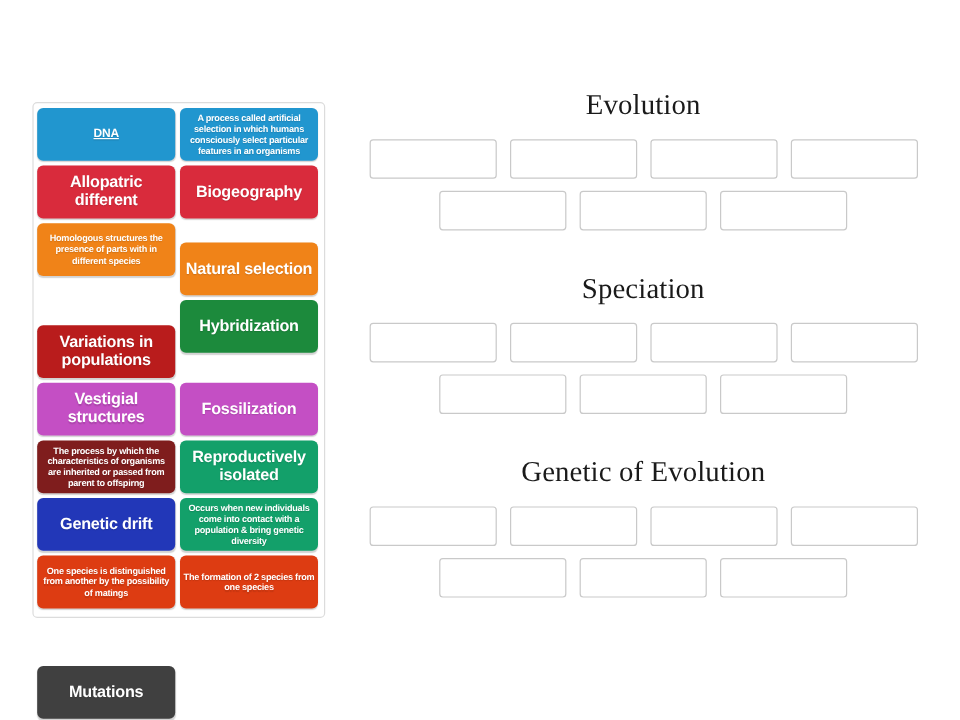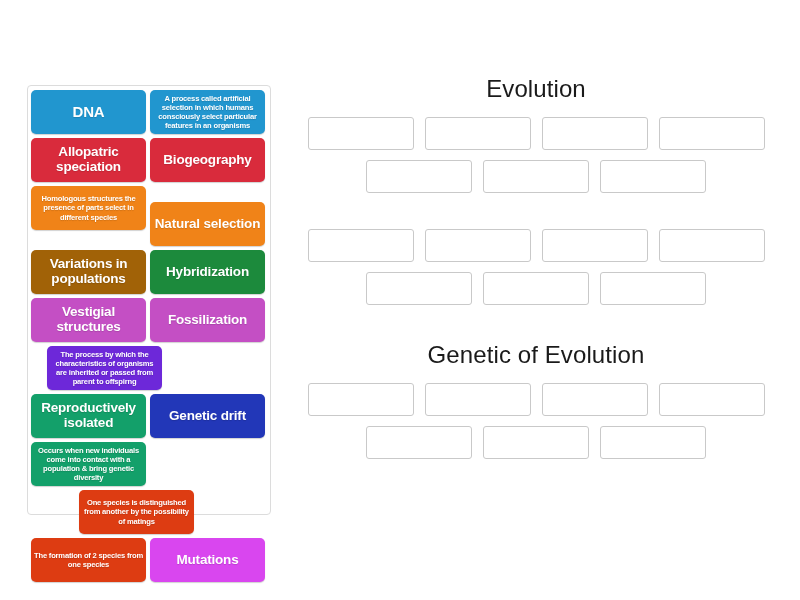--- a/index.html
+++ b/index.html
@@ -51,33 +51,34 @@
     cursor: pointer;
     box-shadow: 0 1px 1px rgba(0,0,0,0.18);
   }
   .tile .tile-text {
     display: block;
     line-height: 1.08;
     font-weight: bold;
     letter-spacing: -0.2px;
     text-shadow: 0 1px 1px rgba(0,0,0,0.14);
   }
-  .tile.size-lg .tile-text { font-size: 15px; }
+  .tile.size-lg .tile-text { font-size: 10px; text-decoration: underline; }
   .tile.size-md .tile-text { font-size: 13.5px; }
   .tile.size-sm .tile-text { font-size: 7.6px; line-height: 1.22; }
 
   
   #categories {
     position: absolute;
     left: 290px;
     top: 75px;
     width: 492px;
   }
   .category {
     margin-bottom: 36px;
+    font-family: Liberation Serif, serif;
   }
   .category-title {
     text-align: center;
     font-size: 24px;
     color: #1a1a1a;
     font-weight: normal;
     margin: 0 0 14px 0;
     letter-spacing: 0.1px;
   }
   .slot-row {
@@ -100,62 +101,62 @@
 
 <div id="tile-tray">
   <div id="tile-grid">
       <div class="tile size-lg" style="background: rgb(33, 150, 207);">
         <span class="tile-text">DNA</span>
       </div>
       <div class="tile size-sm" style="background: rgb(33, 150, 207);">
         <span class="tile-text">A process called artificial selection in which humans consciously select particular features in an organisms</span>
       </div>
       <div class="tile size-md" style="background: rgb(217, 43, 60);">
-        <span class="tile-text">Allopatric speciation</span>
+        <span class="tile-text">Allopatric different</span>
       </div>
       <div class="tile size-md" style="background: rgb(217, 43, 60);">
         <span class="tile-text">Biogeography</span>
       </div>
       <div class="tile size-sm" style="background: rgb(240, 131, 24);">
-        <span class="tile-text">Homologous structures the presence of parts select in different species</span>
+        <span class="tile-text">Homologous structures the presence of parts with in different species</span>
       </div>
       <div class="tile size-md" style="background: rgb(240, 131, 24); margin-top: 16px;">
         <span class="tile-text">Natural selection</span>
       </div>
-      <div class="tile size-md" style="background: #a16207;">
+      <div class="tile size-md" style="background: #b91c1c; margin-top: 21px;">
         <span class="tile-text">Variations in populations</span>
       </div>
       <div class="tile size-md" style="background: rgb(28, 138, 60);">
         <span class="tile-text">Hybridization</span>
       </div>
       <div class="tile size-md" style="background: rgb(196, 79, 196);">
         <span class="tile-text">Vestigial structures</span>
       </div>
       <div class="tile size-md" style="background: rgb(196, 79, 196);">
         <span class="tile-text">Fossilization</span>
       </div>
-      <div class="tile size-sm" style="background: #6d28d9; margin-left: 16px;">
+      <div class="tile size-sm" style="background: #7f1d1d;">
         <span class="tile-text">The process by which the characteristics of organisms are inherited or passed from parent to offspirng</span>
       </div>
       <div class="tile size-md" style="background: rgb(19, 160, 106);">
         <span class="tile-text">Reproductively isolated</span>
       </div>
       <div class="tile size-md" style="background: rgb(34, 55, 184);">
         <span class="tile-text">Genetic drift</span>
       </div>
       <div class="tile size-sm" style="background: rgb(19, 160, 106);">
         <span class="tile-text">Occurs when new individuals come into contact with a population &amp; bring genetic diversity</span>
       </div>
-      <div class="tile size-sm" style="background: rgb(221, 60, 18); margin-left: 48px;">
+      <div class="tile size-sm" style="background: rgb(221, 60, 18);">
         <span class="tile-text">One species is distinguished from another by the possibility of matings</span>
       </div>
       <div class="tile size-sm" style="background: rgb(221, 60, 18);">
         <span class="tile-text">The formation of 2 species from one species</span>
       </div>
-      <div class="tile size-md" style="background: #d946ef;">
+      <div class="tile size-md" style="background: #404040; margin-top: 44px;">
         <span class="tile-text">Mutations</span>
       </div>
     </div>
 </div>
 
 <div id="categories">
     <div class="category">
       <div class="category-title">Evolution</div>
       <div class="slot-row">
         <div class="slot"></div>
@@ -163,20 +164,21 @@
         <div class="slot"></div>
         <div class="slot"></div>
       </div>
       <div class="slot-row">
         <div class="slot"></div>
         <div class="slot"></div>
         <div class="slot"></div>
       </div>
     </div>
     <div class="category">
+      <div class="category-title">Speciation</div>
       <div class="slot-row">
         <div class="slot"></div>
         <div class="slot"></div>
         <div class="slot"></div>
         <div class="slot"></div>
       </div>
       <div class="slot-row">
         <div class="slot"></div>
         <div class="slot"></div>
         <div class="slot"></div>

